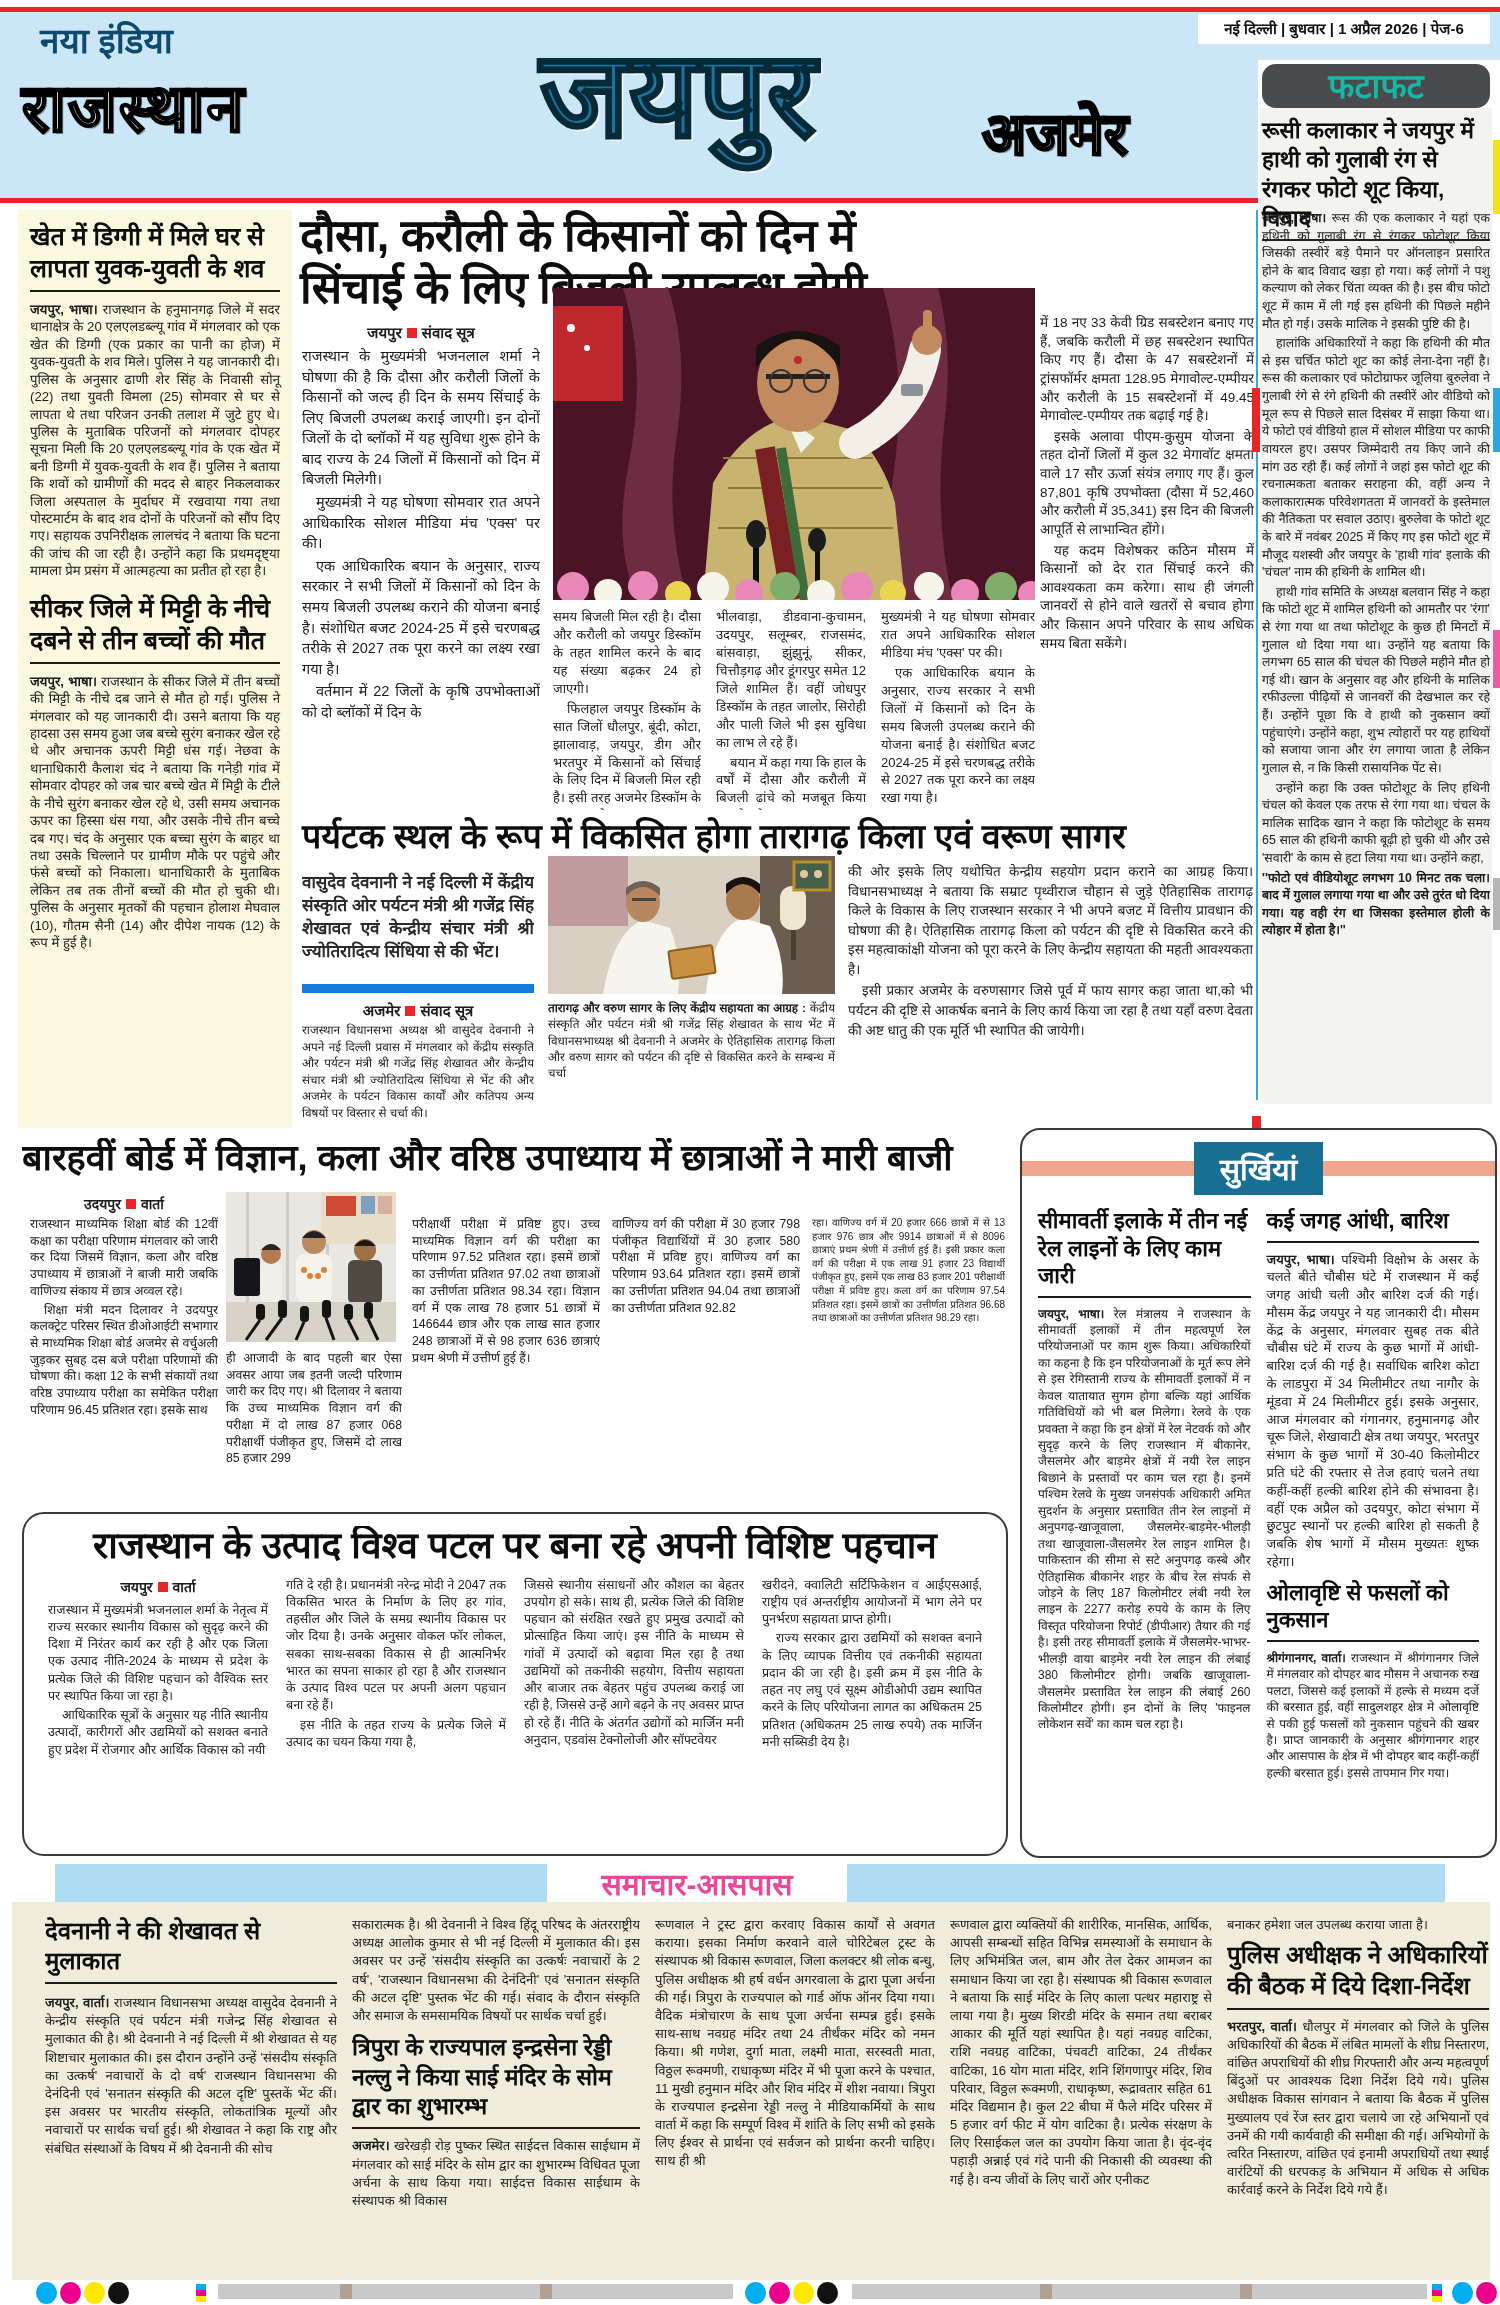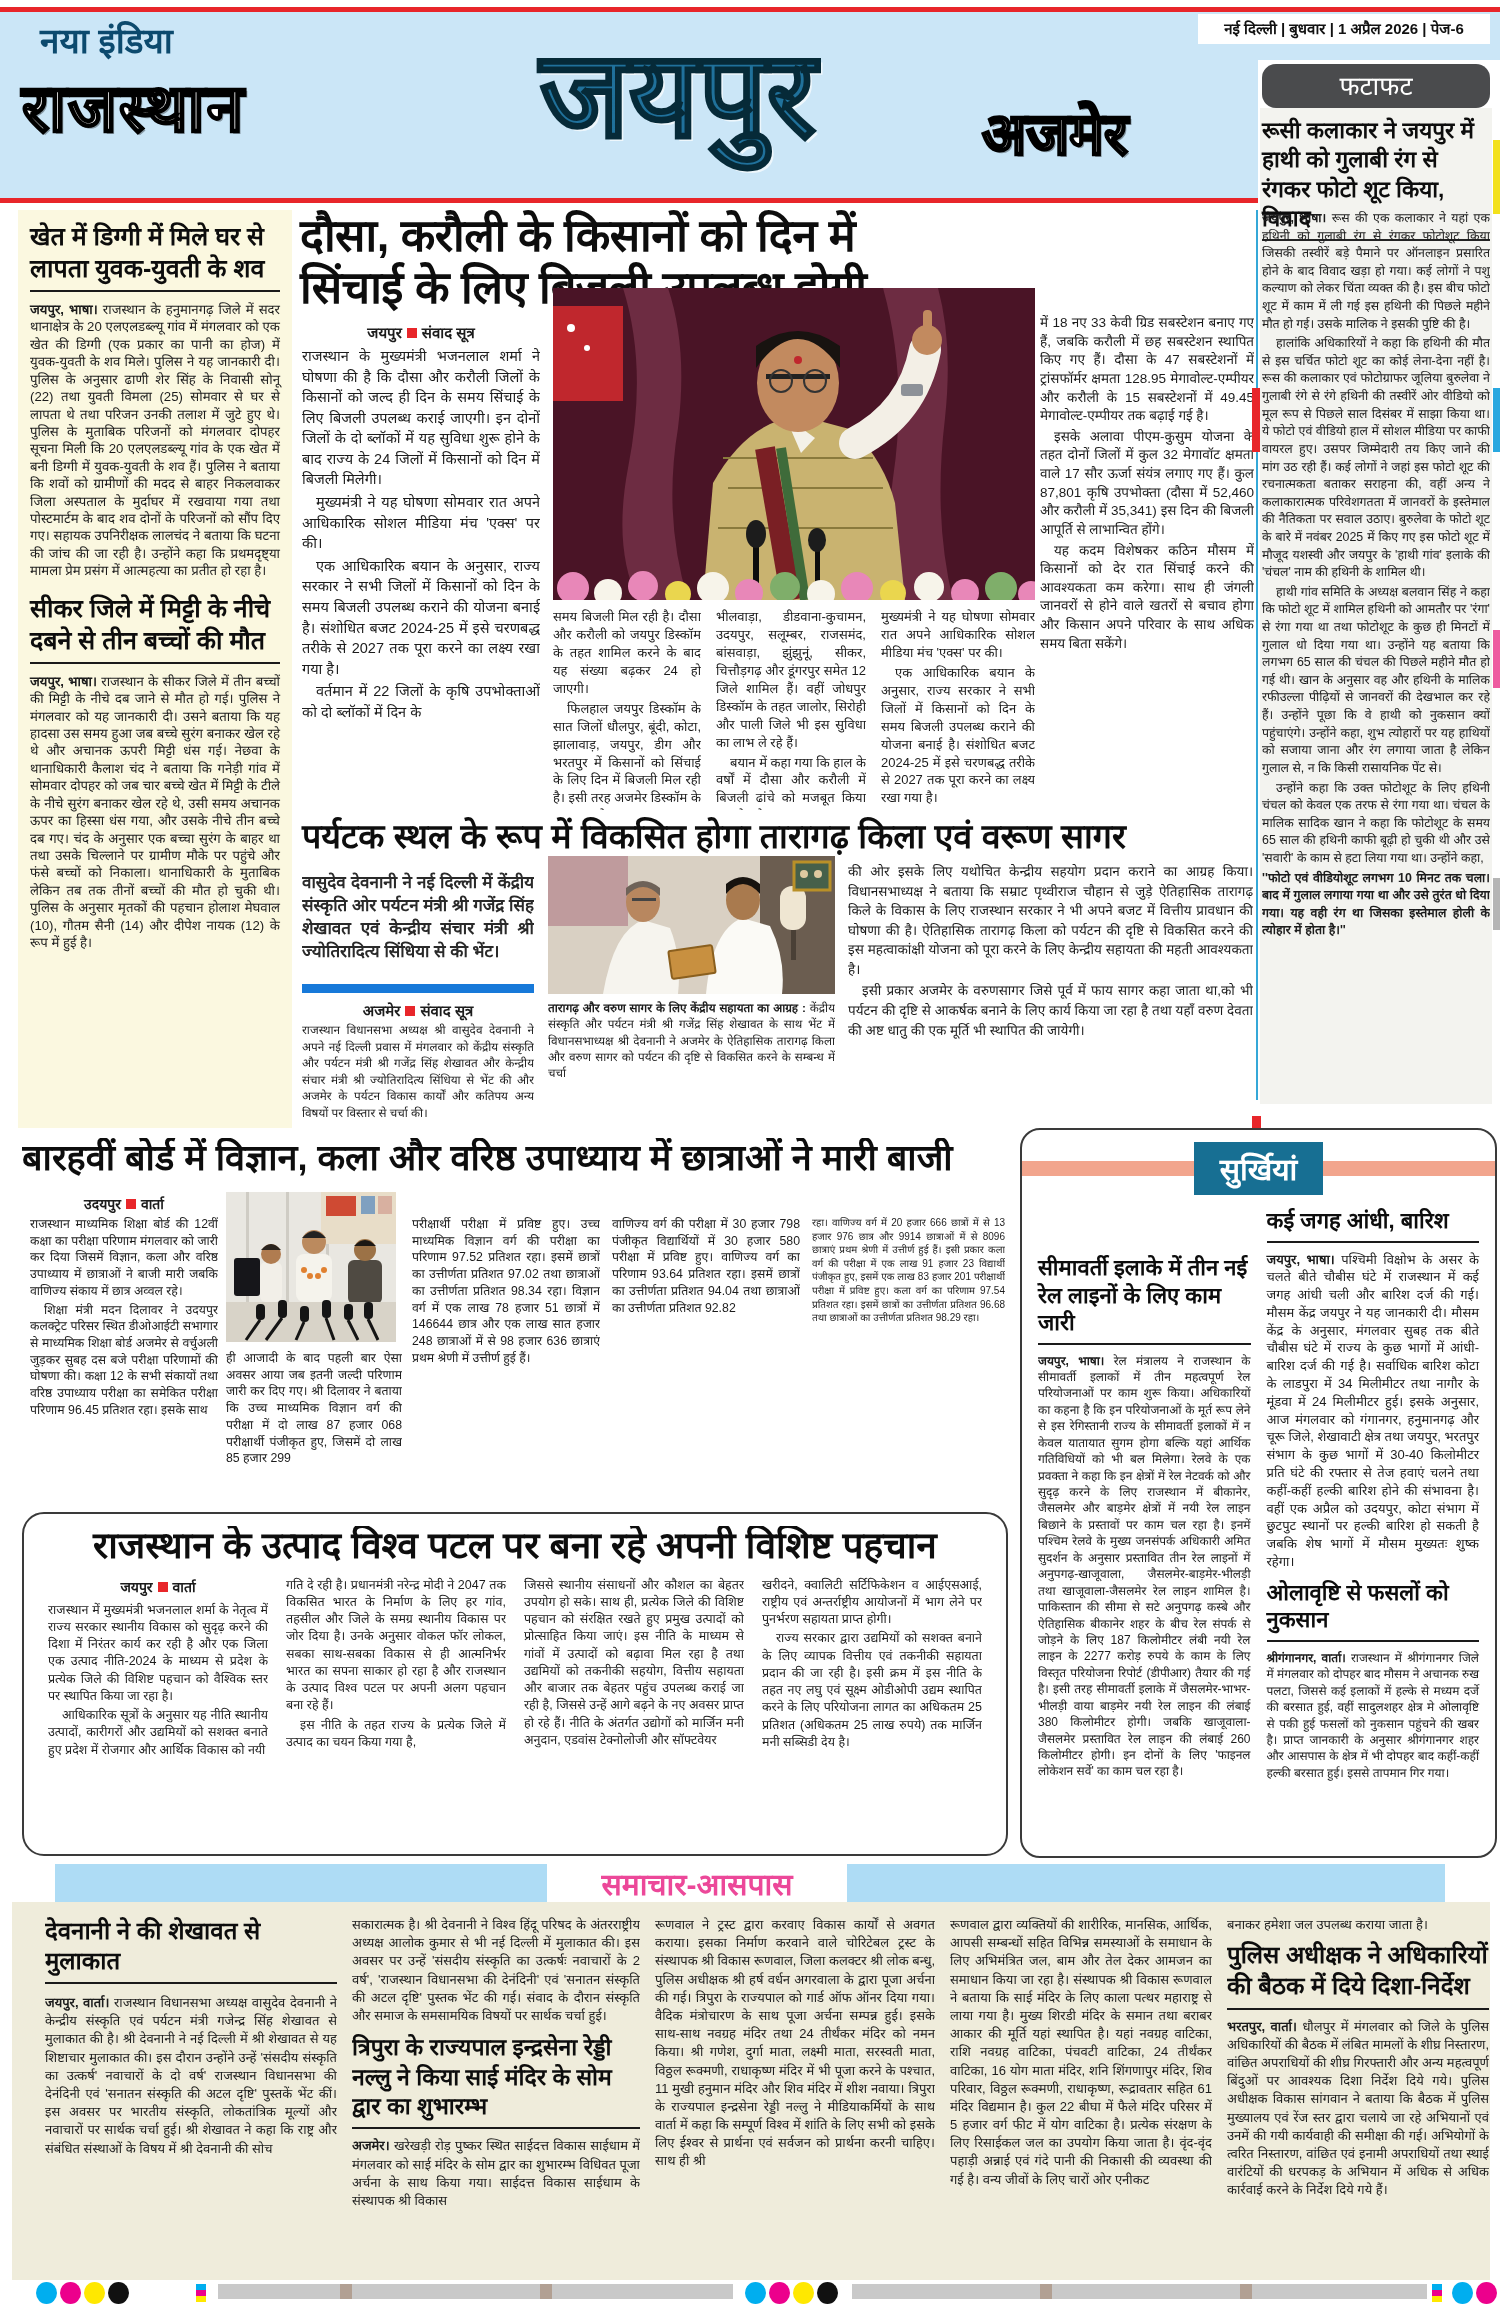--- a/index.html
+++ b/index.html
@@ -169,21 +169,21 @@
     <span class="caption-lead">तारागढ़ और वरुण सागर के लिए केंद्रीय सहायता का आग्रह :</span>
     <span>केंद्रीय संस्कृति और पर्यटन मंत्री श्री गजेंद्र सिंह शेखावत के साथ भेंट में विधानसभाध्यक्ष श्री देवनानी ने अजमेर के ऐतिहासिक तारागढ़ किला और वरुण सागर को पर्यटन की दृष्टि से विकसित करने के सम्बन्ध में चर्चा</span>
   </div>
   <div class="abs jtext" style="left:848px;top:862px;width:405px;height:262px;overflow:hidden;font-size:13.5px;line-height:1.45;">
     <p class="bp noind">की ओर इसके लिए यथोचित केन्द्रीय सहयोग प्रदान कराने का आग्रह किया। विधानसभाध्यक्ष ने बताया कि सम्राट पृथ्वीराज चौहान से जुड़े ऐतिहासिक तारागढ़ किले के विकास के लिए राजस्थान सरकार ने भी अपने बजट में वित्तीय प्रावधान की घोषणा की है। ऐतिहासिक तारागढ़ किला को पर्यटन की दृष्टि से विकसित करने की इस महत्वाकांक्षी योजना को पूरा करने के लिए केन्द्रीय सहायता की महती आवश्यकता है।</p>
     <p class="bp">इसी प्रकार अजमेर के वरुणसागर जिसे पूर्व में फाय सागर कहा जाता था,को भी पर्यटन की दृष्टि से आकर्षक बनाने के लिए कार्य किया जा रहा है तथा यहाँ वरुण देवता की अष्ट धातु की एक मूर्ति भी स्थापित की जायेगी।</p>
   </div>
 
   <div class="abs" style="left:1260px;top:108px;width:232px;height:996px;background:#f3f3ef;"></div>
   <div class="abs" style="left:1262px;top:64px;width:228px;height:44px;background:#4a4b4d;border-radius:14px;text-align:center;line-height:44px;">
-    <span style="color:#ffffff;font-weight:normal;font-size:26px;">फटाफट</span>
+    <span style="color:#14b8a6;font-weight:bold;font-size:34px;">फटाफट</span>
   </div>
   <div class="abs headL" style="left:1262px;top:116px;width:228px;font-size:22.5px;line-height:1.3;border-bottom:2px solid #222;padding-bottom:6px;">रूसी कलाकार ने जयपुर में हाथी को गुलाबी रंग से रंगकर फोटो शूट किया, विवाद</div>
   <div class="abs jtext" style="left:1262px;top:210px;width:228px;height:890px;overflow:hidden;font-size:12.4px;line-height:1.42;">
     <p class="bp noind">
       <b>जयपुर, भाषा।</b> <span>रूस की एक कलाकार ने यहां एक हथिनी को गुलाबी रंग से रंगकर फोटोशूट किया जिसकी तस्वीरें बड़े पैमाने पर ऑनलाइन प्रसारित होने के बाद विवाद खड़ा हो गया। कई लोगों ने पशु कल्याण को लेकर चिंता व्यक्त की है। इस बीच फोटो शूट में काम में ली गई इस हथिनी की पिछले महीने मौत हो गई। उसके मालिक ने इसकी पुष्टि की है।</span>
     </p>
     <p class="bp">हालांकि अधिकारियों ने कहा कि हथिनी की मौत से इस चर्चित फोटो शूट का कोई लेना-देना नहीं है। रूस की कलाकार एवं फोटोग्राफर जूलिया बुरुलेवा ने गुलाबी रंगे से रंगे हथिनी की तस्वीरें ओर वीडियो को मूल रूप से पिछले साल दिसंबर में साझा किया था। ये फोटो एवं वीडियो हाल में सोशल मीडिया पर काफी वायरल हुए। उसपर जिम्मेदारी तय किए जाने की मांग उठ रही हैं। कई लोगों ने जहां इस फोटो शूट की रचनात्मकता बताकर सराहना की, वहीं अन्य ने कलाकारात्मक परिवेशगतता में जानवरों के इस्तेमाल की नैतिकता पर सवाल उठाए। बुरुलेवा के फोटो शूट के बारे में नवंबर 2025 में किए गए इस फोटो शूट में मौजूद यशस्वी और जयपुर के 'हाथी गांव' इलाके की 'चंचल' नाम की हथिनी के शामिल थी।</p>
     <p class="bp">हाथी गांव समिति के अध्यक्ष बलवान सिंह ने कहा कि फोटो शूट में शामिल हथिनी को आमतौर पर 'रंगा' से रंगा गया था तथा फोटोशूट के कुछ ही मिनटों में गुलाल धो दिया गया था। उन्होंने यह बताया कि लगभग 65 साल की चंचल की पिछले महीने मौत हो गई थी। खान के अनुसार वह और हथिनी के मालिक रफीउल्ला पीढ़ियों से जानवरों की देखभाल कर रहे हैं। उन्होंने पूछा कि वे हाथी को नुकसान क्यों पहुंचाएंगे। उन्होंने कहा, शुभ त्योहारों पर यह हाथियों को सजाया जाना और रंग लगाया जाता है लेकिन गुलाल से, न कि किसी रासायनिक पेंट से।</p>
     <p class="bp">उन्होंने कहा कि उक्त फोटोशूट के लिए हथिनी चंचल को केवल एक तरफ से रंगा गया था। चंचल के मालिक सादिक खान ने कहा कि फोटोशूट के समय 65 साल की हथिनी काफी बूढ़ी हो चुकी थी और उसे 'सवारी' के काम से हटा लिया गया था। उन्होंने कहा,</p>
     <p class="bp noind quote">''फोटो एवं वीडियोशूट लगभग 10 मिनट तक चला। बाद में गुलाल लगाया गया था और उसे तुरंत धो दिया गया। यह वही रंग था जिसका इस्तेमाल होली के त्योहार में होता है।''</p>
@@ -250,21 +250,21 @@
   <div class="abs" style="left:1020px;top:1128px;width:477px;height:730px;border:2.5px solid #3a3a3a;border-radius:20px;box-sizing:border-box;background:#fff;">
     <div style="display:flex;align-items:center;margin-top:12px;">
       <div style="flex:1;height:15px;background:#f2a58d;"></div>
       <div style="background:#176f93;color:#fff;font-weight:bold;font-size:30px;padding:6px 26px;">
         <span>सुर्खियां</span>
       </div>
       <div style="flex:1;height:15px;background:#f2a58d;"></div>
     </div>
     <div style="display:flex;gap:16px;padding:12px 16px 0 16px;">
       <div style="width:50%;">
-        <div class="headL under" style="font-size:22px;line-height:1.25;margin-top:47px;">सीमावर्ती इलाके में तीन नई रेल लाइनों के लिए काम जारी</div>
+        <div class="headL under" style="font-size:22px;line-height:1.25;">सीमावर्ती इलाके में तीन नई रेल लाइनों के लिए काम जारी</div>
         <p class="bp noind jtext" style="font-size:12px;line-height:1.37;margin-top:8px;height:560px;overflow:hidden;">
           <b>जयपुर, भाषा।</b> <span>रेल मंत्रालय ने राजस्थान के सीमावर्ती इलाकों में तीन महत्वपूर्ण रेल परियोजनाओं पर काम शुरू किया। अधिकारियों का कहना है कि इन परियोजनाओं के मूर्त रूप लेने से इस रेगिस्तानी राज्य के सीमावर्ती इलाकों में न केवल यातायात सुगम होगा बल्कि यहां आर्थिक गतिविधियों को भी बल मिलेगा। रेलवे के एक प्रवक्ता ने कहा कि इन क्षेत्रों में रेल नेटवर्क को और सुदृढ़ करने के लिए राजस्थान में बीकानेर, जैसलमेर और बाड़मेर क्षेत्रों में नयी रेल लाइन बिछाने के प्रस्तावों पर काम चल रहा है। इनमें पश्चिम रेलवे के मुख्य जनसंपर्क अधिकारी अमित सुदर्शन के अनुसार प्रस्तावित तीन रेल लाइनों में अनुपगढ़-खाजूवाला, जैसलमेर-बाड़मेर-भीलड़ी तथा खाजूवाला-जैसलमेर रेल लाइन शामिल है। पाकिस्तान की सीमा से सटे अनुपगढ़ कस्बे और ऐतिहासिक बीकानेर शहर के बीच रेल संपर्क से जोड़ने के लिए 187 किलोमीटर लंबी नयी रेल लाइन के 2277 करोड़ रुपये के काम के लिए विस्तृत परियोजना रिपोर्ट (डीपीआर) तैयार की गई है। इसी तरह सीमावर्ती इलाके में जैसलमेर-भाभर-भीलड़ी वाया बाड़मेर नयी रेल लाइन की लंबाई 380 किलोमीटर होगी। जबकि खाजूवाला-जैसलमेर प्रस्तावित रेल लाइन की लंबाई 260 किलोमीटर होगी। इन दोनों के लिए 'फाइनल लोकेशन सर्वे' का काम चल रहा है।</span>
         </p>
       </div>
       <div style="width:50%;">
         <div class="headL under" style="font-size:22px;line-height:1.25;">कई जगह आंधी, बारिश</div>
         <p class="bp noind jtext" style="font-size:13px;line-height:1.37;margin-top:8px;">
           <b>जयपुर, भाषा।</b> <span>पश्चिमी विक्षोभ के असर के चलते बीते चौबीस घंटे में राजस्थान में कई जगह आंधी चली और बारिश दर्ज की गई। मौसम केंद्र जयपुर ने यह जानकारी दी। मौसम केंद्र के अनुसार, मंगलवार सुबह तक बीते चौबीस घंटे में राज्य के कुछ भागों में आंधी-बारिश दर्ज की गई है। सर्वाधिक बारिश कोटा के लाडपुरा में 34 मिलीमीटर तथा नागौर के मूंडवा में 24 मिलीमीटर हुई। इसके अनुसार, आज मंगलवार को गंगानगर, हनुमानगढ़ और चूरू जिले, शेखावाटी क्षेत्र तथा जयपुर, भरतपुर संभाग के कुछ भागों में 30-40 किलोमीटर प्रति घंटे की रफ्तार से तेज हवाएं चलने तथा कहीं-कहीं हल्की बारिश होने की संभावना है। वहीं एक अप्रैल को उदयपुर, कोटा संभाग में छुटपुट स्थानों पर हल्की बारिश हो सकती है जबकि शेष भागों में मौसम मुख्यतः शुष्क रहेगा।</span>
         </p>
         <div class="headL under" style="font-size:22px;line-height:1.25;margin-top:8px;">ओलावृष्टि से फसलों को नुकसान</div>

